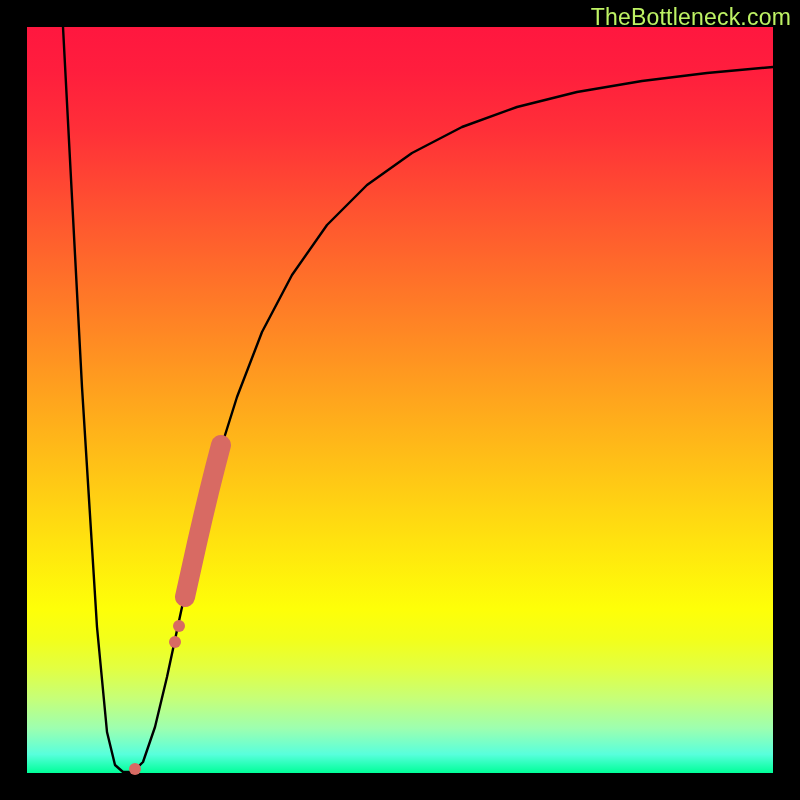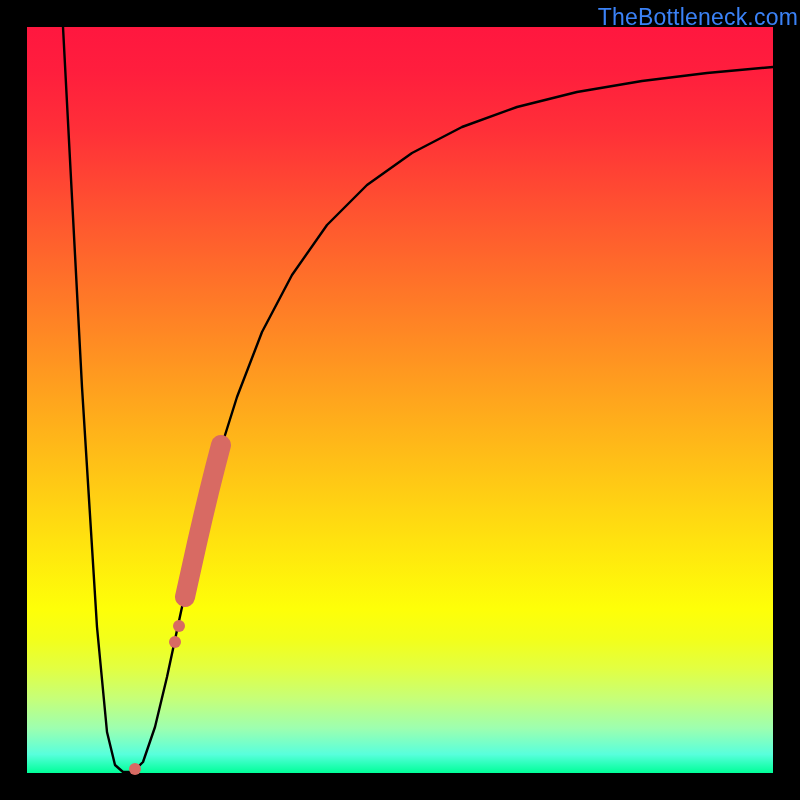--- a/index.html
+++ b/index.html
@@ -41,22 +41,22 @@
       #e2ff42 86%,
       #c6ff78 90%,
       #9dffb0 94%,
       #58ffdc 97.5%,
       #00ff99 100%
     );
   }
   .watermark {
     position: absolute;
     top: 4px;
-    right: 2px;
-    color: #3b82f6;
+    right: 9px;
+    color: #bef264;
     font-size: 23px;
     font-weight: 500;
     letter-spacing: 0.2px;
     user-select: none;
   }
   svg.curve {
     position: absolute;
     left: 0;
     top: 0;
     width: 746px;

